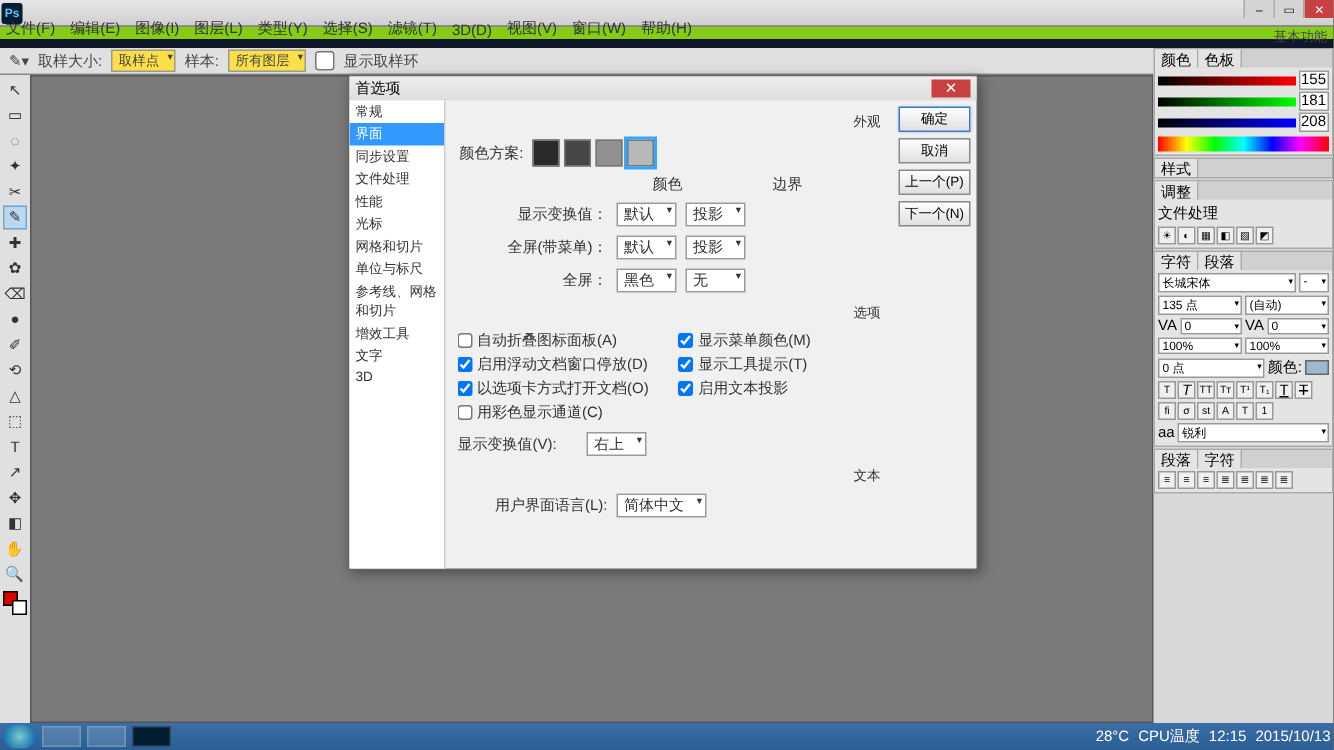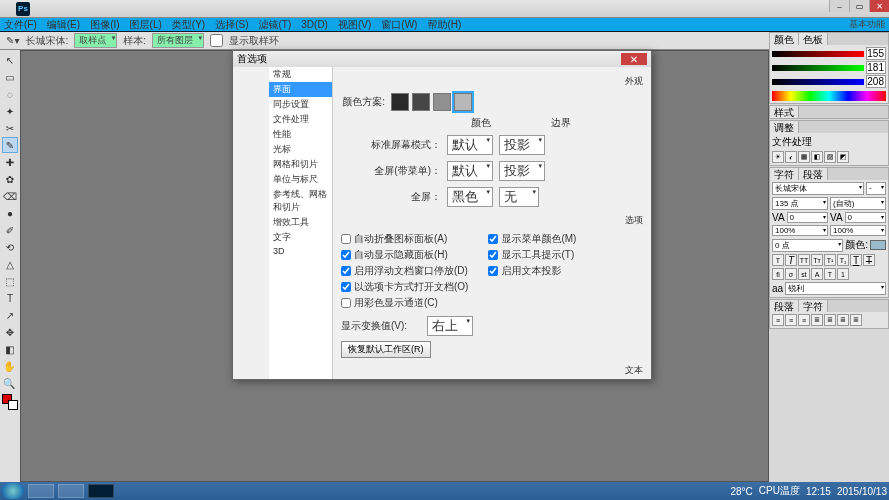--- a/index.html
+++ b/index.html
@@ -1,22 +1,22 @@
 <!DOCTYPE html>
 <html><head>
 <meta charset="utf-8">
 <style>
 * { margin: 0; padding: 0; box-sizing: border-box; font-family: "Microsoft YaHei", sans-serif; font-size: 10px; }
 body { background: #535353; overflow: hidden; width: 889px; height: 500px; position: relative; }
-.titlebar { background: linear-gradient(#e6e6e6,#d0d0d0); height: 18px; display: flex; align-items: center; padding: 0 16px; border-bottom: 1px solid #888; }
+.titlebar { background: linear-gradient(#e6e6e6,#d0d0d0); height: 18px; display: flex; align-items: center; padding: 0 1px; border-bottom: 1px solid #888; }
 .ps-logo { width: 14px; height: 14px; background: #001d33; color: #5fc8ff; font-size: 8px; font-weight: bold; display: flex; align-items: center; justify-content: center; border-radius: 2px; }
-.menubar { background: #0ea5e9; height: 14px; display: flex; align-items: center; padding-left: 4px; gap: 10px; color: #333; font-size: 9px; border-bottom: 1px solid #0f172a; }
+.menubar { background: #84cc16; height: 14px; display: flex; align-items: flex-end; padding-left: 4px; gap: 10px; color: #333; font-size: 9px; border-bottom: 6px solid #0f172a; }
 .menubar span { cursor: default; }
 .optbar { background: #e0e0e0; height: 18px; display: flex; align-items: center; padding: 0 6px; gap: 6px; font-size: 9px; color: #444; border-bottom: 1px solid #888; }
-.optbar .sel { background: #86efac; border: 1px solid #999; padding: 0 10px 0 4px; font-size: 9px; position: relative; }
+.optbar .sel { background: #fde047; border: 1px solid #999; padding: 0 10px 0 4px; font-size: 9px; position: relative; }
 .optbar .sel::after { content: "▾"; position: absolute; right: 1px; font-size: 7px; }
 .optbar .right-pill { margin-left: auto; background: #33a0d6; color: #fff; padding: 1px 6px; border-radius: 2px; }
 .workspace { position: absolute; top: 50px; left: 20px; right: 120px; bottom: 18px; background: #7a7a7a; border: 1px solid #555; }
 .left-tools { position: absolute; top: 50px; left: 0; width: 20px; background: #e0e0e0; bottom: 18px; display: flex; flex-direction: column; align-items: center; padding-top: 2px; gap: 1px; }
 .left-tools .t { width: 16px; height: 16px; display: flex; align-items: center; justify-content: center; font-size: 10px; color: #333; cursor: pointer; }
 .left-tools .t.sel { background: #bcd8f0; border: 1px solid #6aa8d8; }
 .left-tools .swatches { width: 16px; height: 16px; position: relative; margin-top: 2px; }
 .left-tools .swatches .fg { position: absolute; width: 10px; height: 10px; background: #d00; border: 1px solid #000; }
 .left-tools .swatches .bg { position: absolute; width: 10px; height: 10px; background: #fff; border: 1px solid #000; right: 0; bottom: 0; }
 .right-panels { position: absolute; top: 32px; right: 0; width: 120px; bottom: 18px; background: #d8d8d8; display: flex; flex-direction: column; gap: 1px; }
@@ -34,34 +34,34 @@
 .mini-sel::after { content: "▾"; position: absolute; right: 1px; font-size: 6px; }
 .btn-row { display: flex; gap: 1px; }
 .btn-row .b { width: 12px; height: 12px; border: 1px solid #999; background: #f0f0f0; font-size: 7px; display: flex; align-items: center; justify-content: center; }
 .taskbar { position: absolute; bottom: 0; left: 0; right: 0; height: 18px; background: linear-gradient(#3a6ea5,#2a5e95); display: flex; align-items: center; padding: 0 2px; gap: 4px; }
 .taskbar .start { width: 22px; height: 16px; background: radial-gradient(circle,#7cc,#05a); border-radius: 8px; }
 .taskbar .titem { width: 26px; height: 14px; background: rgba(255,255,255,0.15); border: 1px solid rgba(255,255,255,0.2); }
 .taskbar .tray { margin-left: auto; display: flex; align-items: center; gap: 6px; color: #fff; font-size: 8px; }
 .dialog { position: absolute; left: 232px; top: 50px; width: 420px; height: 330px; background: #f0f0f0; border: 1px solid #666; box-shadow: 2px 2px 8px rgba(0,0,0,0.4); }
 .dialog .titlebar2 { height: 16px; background: linear-gradient(#eee,#ddd); display: flex; align-items: center; padding: 0 4px; font-size: 9px; }
 .dialog .titlebar2 .close { margin-left: auto; width: 26px; height: 12px; background: #c84040; color: #fff; display: flex; align-items: center; justify-content: center; }
-.dialog .content { display: flex; height: calc(100% - 16px); padding-left: 36px; }
+.dialog .content { display: flex; height: calc(100% - 16px); }
 .dialog .sidebar { width: 64px; background: #fff; border-right: 1px solid #ccc; overflow: auto; }
 .dialog .sidebar .item { padding: 1px 4px; font-size: 9px; color: #333; cursor: pointer; }
 .dialog .sidebar .item.active { background: #3399ff; color: #fff; }
 .dialog .main { flex: 1; padding: 6px 8px; font-size: 9px; color: #333; display: flex; flex-direction: column; gap: 4px; overflow: auto; }
 .dialog .btns { width: 56px; padding: 4px; display: flex; flex-direction: column; gap: 4px; }
 .dialog .btns button { font-size: 9px; padding: 1px 0; background: linear-gradient(#fefefe,#e0e0e0); border: 1px solid #888; cursor: pointer; }
 .dialog .btns button.primary { border: 1px solid #3a7abd; box-shadow: 0 0 2px #6af; }
 .section-title { font-size: 9px; color: #333; margin-top: 2px; text-align: right; }
 .swatch-row { display: flex; gap: 3px; margin: 2px 0 2px 40px; }
 .swatch-row .sw { width: 18px; height: 18px; border: 1px solid #777; }
 .form-row { display: flex; align-items: center; gap: 6px; margin: 1px 0; }
 .form-row .lbl { width: 100px; text-align: right; }
-.form-row .dsel { background: #fff; border: 1px solid #999; padding: 0 14px 0 4px; font-size: 13px; position: relative; min-width: 40px; }
+.form-row .dsel { background: #fff; border: 1px solid #999; padding: 0 14px 0 4px; font-size: 10px; position: relative; min-width: 40px; }
 .form-row .dsel::after { content: "▾"; position: absolute; right: 2px; font-size: 7px; }
 .col-head { display: flex; gap: 60px; margin-left: 130px; font-size: 9px; }
 .check-row { display: flex; align-items: center; gap: 3px; margin: 1px 0; }
 .check-row input { width: 10px; height: 10px; }
 .two-col { display: flex; gap: 20px; }
 .two-col .col { display: flex; flex-direction: column; }
 .dbtn { background: linear-gradient(#fefefe,#e0e0e0); border: 1px solid #888; padding: 1px 6px; font-size: 9px; cursor: pointer; }
 .win-btns { position: absolute; top: 0; right: 0; display: flex; }
 .win-btns .wb { width: 20px; height: 12px; background: #d4d4d4; border-left: 1px solid #aaa; display: flex; align-items: center; justify-content: center; font-size: 8px; }
 .win-btns .wb.close { background: #c84040; color: #fff; }
@@ -89,21 +89,21 @@
   <span>选择(S)</span>
   <span>滤镜(T)</span>
   <span>3D(D)</span>
   <span>视图(V)</span>
   <span>窗口(W)</span>
   <span>帮助(H)</span>
 </div>
 
 <div class="optbar">
   <span>✎▾</span>
-  <span>长城宋体:</span>
+  <span>取样大小:</span>
   <span class="sel">取样点</span>
   <span>样本:</span>
   <span class="sel">所有图层</span>
   <input type="checkbox" style="">
   <span>显示取样环</span>
   <span class="right-pill">在线上传</span>
 </div>
 
 <div class="workspace"></div>
 
@@ -283,21 +283,21 @@
           <div class="sw" style="background:#464646"></div>
           <div class="sw" style="background:#909090"></div>
           <div class="sw" style="background:#b8b8b8;outline:2px solid #3af"></div>
         </div>
       </div>
       <div class="col-head">
           <span>颜色</span>
           <span>边界</span>
         </div>
       <div class="form-row">
-          <span class="lbl">标准屏幕模式：</span>
+          <span class="lbl">显示变换值：</span>
           <span class="dsel">默认</span>
           <span class="dsel">投影</span>
         </div>
       <div class="form-row">
           <span class="lbl">全屏(带菜单)：</span>
           <span class="dsel">默认</span>
           <span class="dsel">投影</span>
         </div>
       <div class="form-row">
           <span class="lbl">全屏：</span>
@@ -307,24 +307,20 @@
 
       <div class="section-title">选项</div>
       <div class="two-col">
         <div class="col">
           <div class="check-row">
               <input type="checkbox" style="">
               <span>自动折叠图标面板(A)</span>
             </div>
           <div class="check-row">
               <input type="checkbox" checked="" style="">
-              <span>自动显示隐藏面板(H)</span>
-            </div>
-          <div class="check-row">
-              <input type="checkbox" checked="" style="">
               <span>启用浮动文档窗口停放(D)</span>
             </div>
           <div class="check-row">
               <input type="checkbox" checked="" style="">
               <span>以选项卡方式打开文档(O)</span>
             </div>
           <div class="check-row">
               <input type="checkbox" style="">
               <span>用彩色显示通道(C)</span>
             </div>
@@ -341,28 +337,33 @@
           <div class="check-row">
               <input type="checkbox" checked="" style="">
               <span>启用文本投影</span>
             </div>
         </div>
       </div>
       <div class="form-row">
           <span class="lbl" style="width:80px;text-align:left">显示变换值(V):</span>
           <span class="dsel">右上</span>
         </div>
-      <div><button class="dbtn">恢复默认工作区(R)</button></div>
 
       <div class="section-title">文本</div>
       <div class="form-row">
           <span class="lbl">用户界面语言(L):</span>
           <span class="dsel">简体中文</span>
         </div>
 
+    </div>
+    <div class="btns">
+      <button class="primary">确定</button>
+      <button>取消</button>
+      <button>上一个(P)</button>
+      <button>下一个(N)</button>
     </div>
   </div>
 </div>
 
 <div class="taskbar">
   <div class="start"></div>
   <div class="titem"></div>
   <div class="titem"></div>
   <div class="titem" style="background:#001d33"></div>
   <div class="tray">

